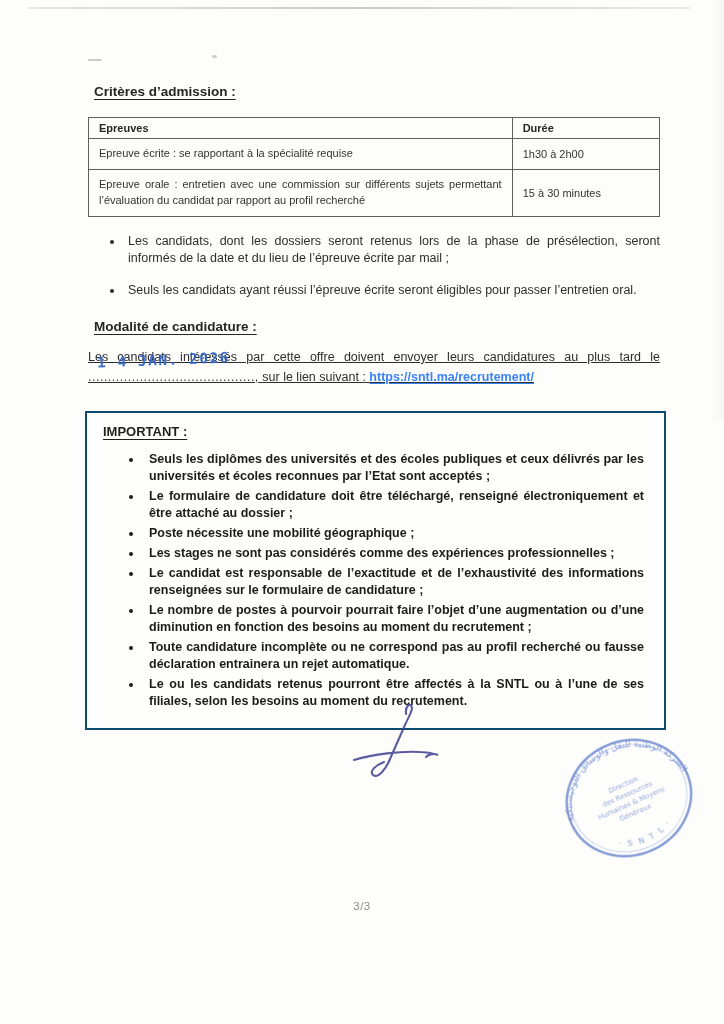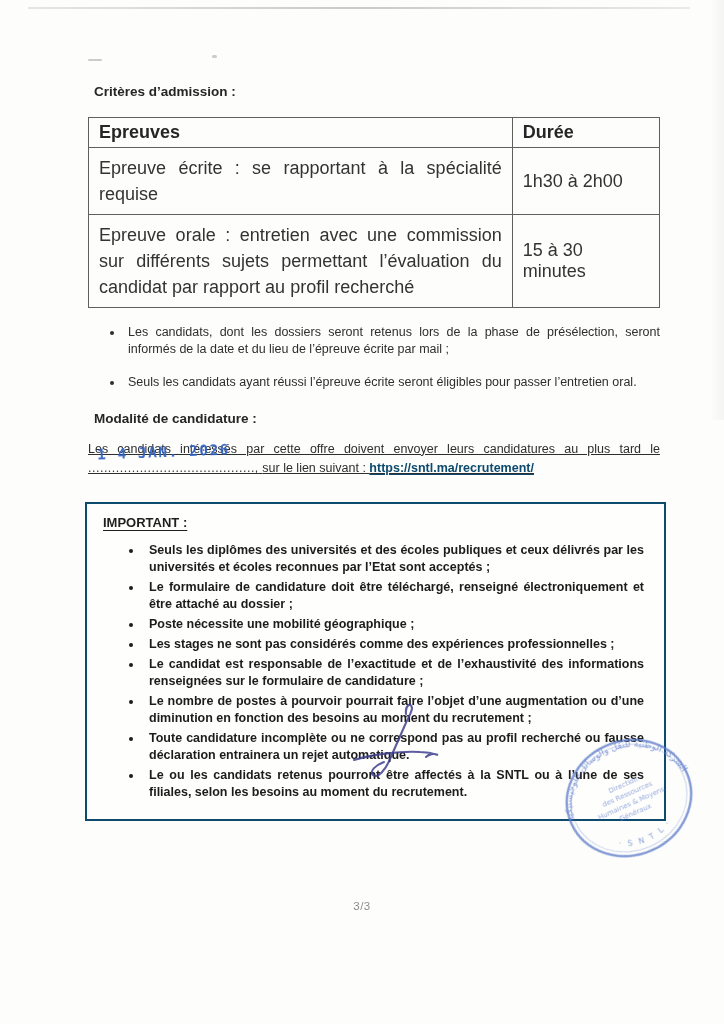--- a/index.html
+++ b/index.html
@@ -15,40 +15,40 @@
   .artifact-speck{position:absolute;background:rgba(110,110,105,.35);border-radius:2px;}
   .speck1{top:59px;left:88px;width:14px;height:2px;}
   .speck2{top:55px;left:212px;width:5px;height:3px;}
   .artifact-rightshade{position:absolute;top:0;right:0;width:14px;height:420px;
     background:linear-gradient(to left,rgba(100,100,95,.06),transparent);}
 
   
   .doc-content{position:absolute;left:88px;top:84px;width:572px;}
   .sec-heading{
     font-size:13.5px;font-weight:bold;color:#262626;
-    text-underline-offset:3px;text-decoration-thickness:1.3px;
+    text-decoration:underline;text-underline-offset:3px;text-decoration-thickness:1.3px;
     margin:0 0 0 6px;
   }
   
-  table.epreuves{border-collapse:collapse;width:100%;margin-top:18px;font-size:18px;color:#333;}
+  table.epreuves{border-collapse:collapse;width:100%;margin-top:18px;font-size:11px;color:#333;}
   table.epreuves th,table.epreuves td{border:1.5px solid #5f5f5c;padding:4px 10px;vertical-align:middle;text-align:left;}
   table.epreuves th{font-weight:bold;color:#262626;padding:4px 10px;}
   table.epreuves col.c1{width:74.2%;}
   table.epreuves col.c2{width:25.8%;}
   table.epreuves td.cell-epreuve{text-align:justify;line-height:1.45;padding:7px 10px;}
   
   ul.notes{margin:9px 0 0 0;padding:0 0 0 36px;font-size:12.5px;line-height:1.34;}
   ul.notes li{margin:16px 0 2px 0;text-align:justify;padding-left:4px;}
   .heading-modalite{margin-top:20px;}
   
   .modalite-par{margin-top:14px;font-size:12.5px;line-height:1.5;position:relative;text-decoration:underline;}
   .modalite-line1{text-align:justify;text-align-last:justify;}
   .modalite-line2{margin-top:1px;}
   .dots{letter-spacing:.5px;color:#3a3a3a;}
-  .url-link{font-weight:bold;color:#0c4a6e;text-decoration:underline;text-underline-offset:2px;}
+  .url-link{font-weight:bold;color:#3b82f6;text-decoration:underline;text-underline-offset:2px;}
   .link-label{color:#2e2e2e;}
   
   .date-stamp{
     position:absolute;left:9px;top:2px;
     font-family:"DejaVu Sans Mono",monospace;font-weight:bold;font-size:14.5px;
     letter-spacing:1.5px;transform:rotate(-2.2deg);opacity:.92;white-space:nowrap;
   }
   
   .important-box{
     margin:24px 0 0 -3px;width:581px;box-sizing:border-box;

